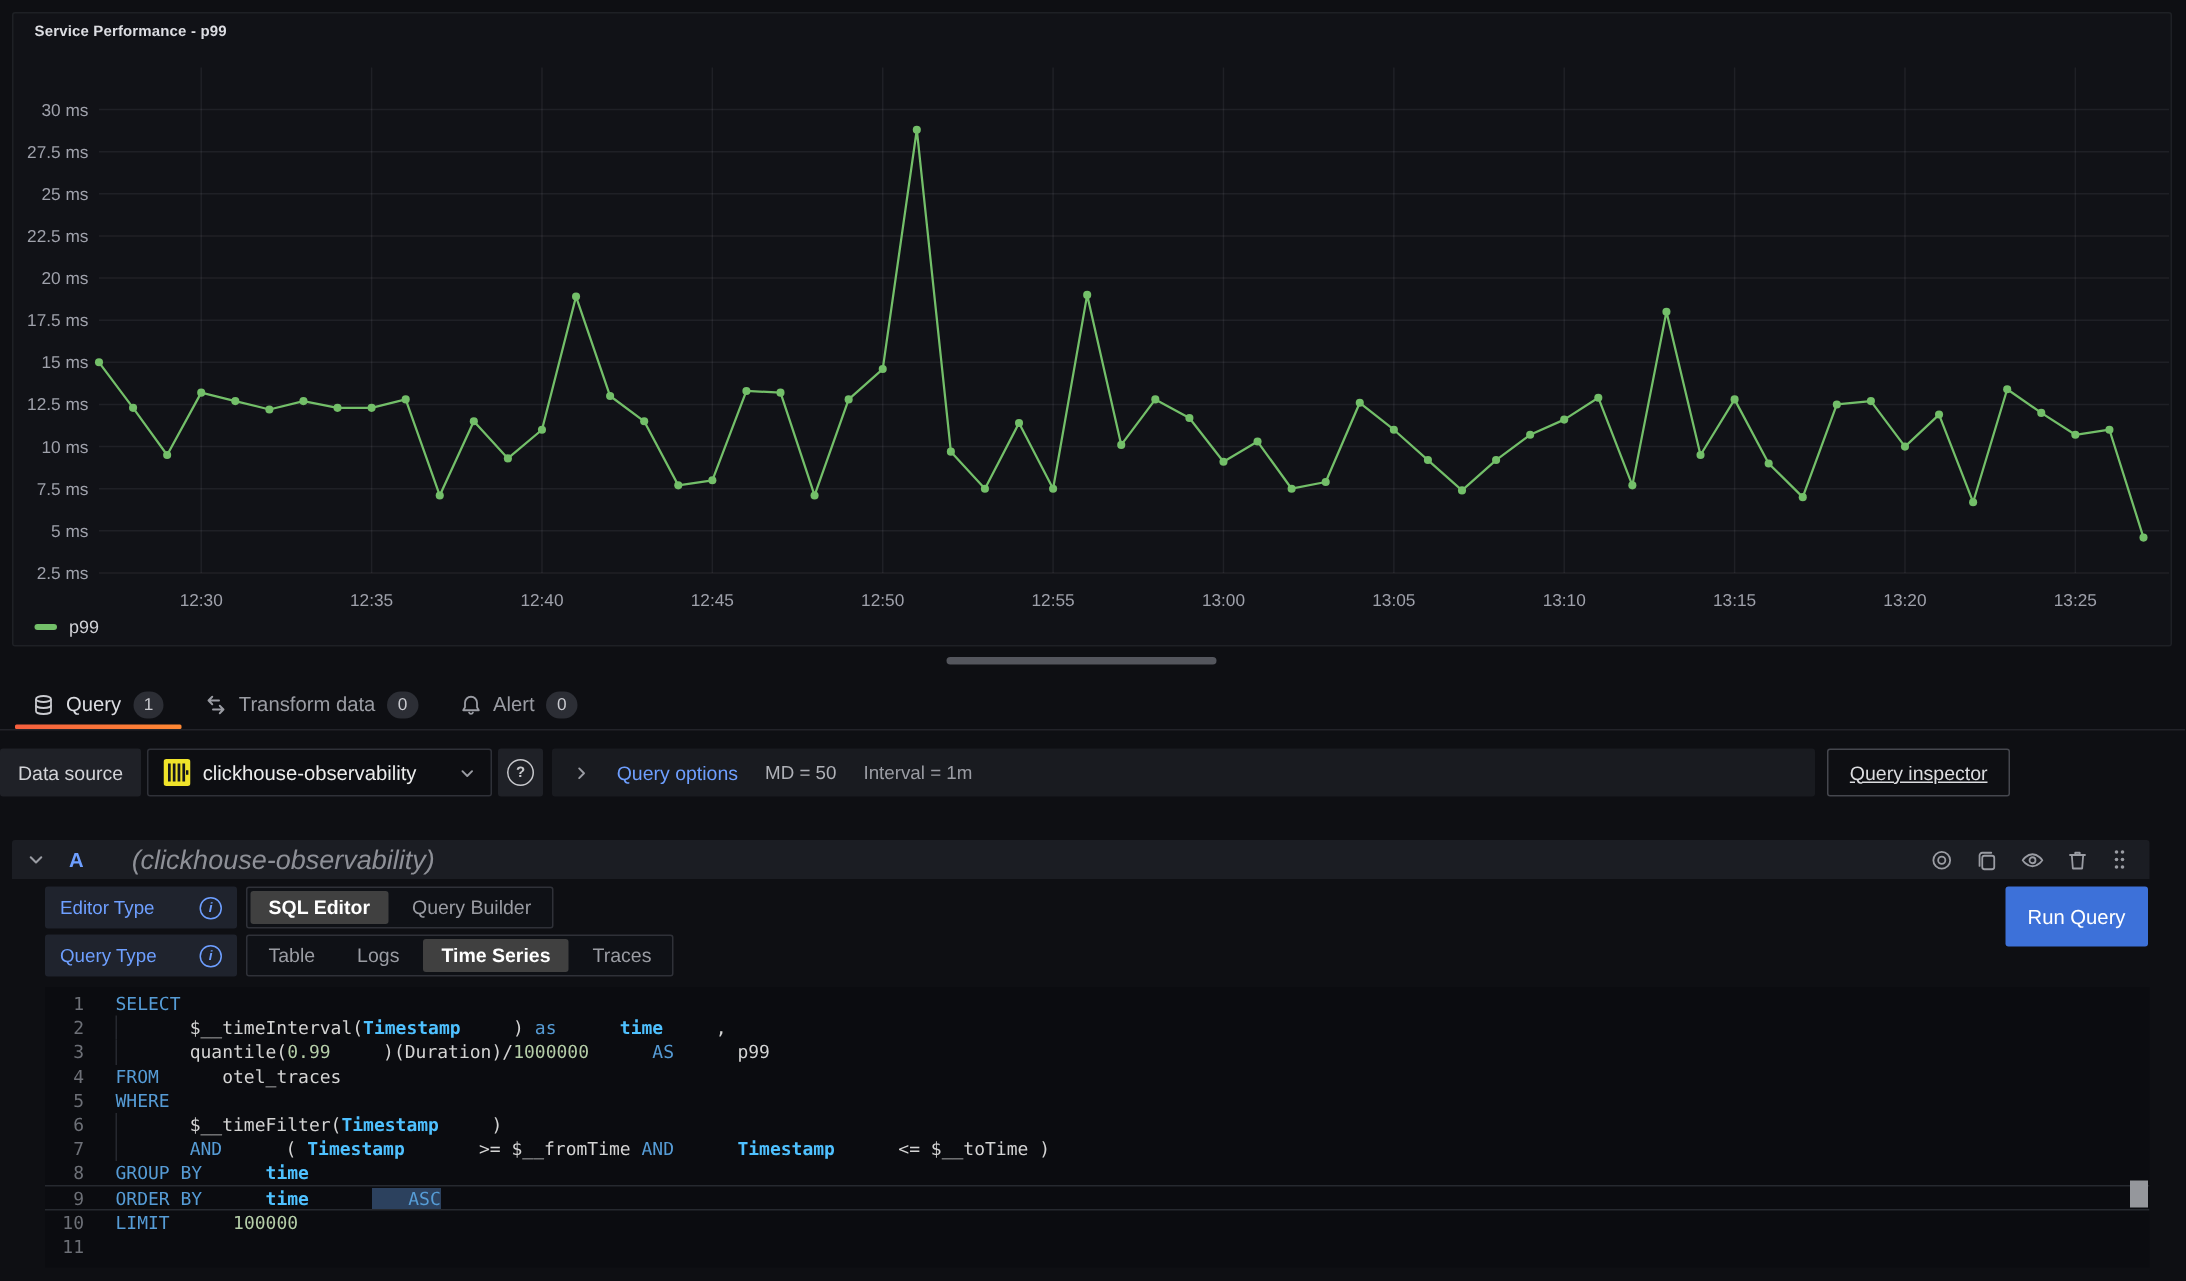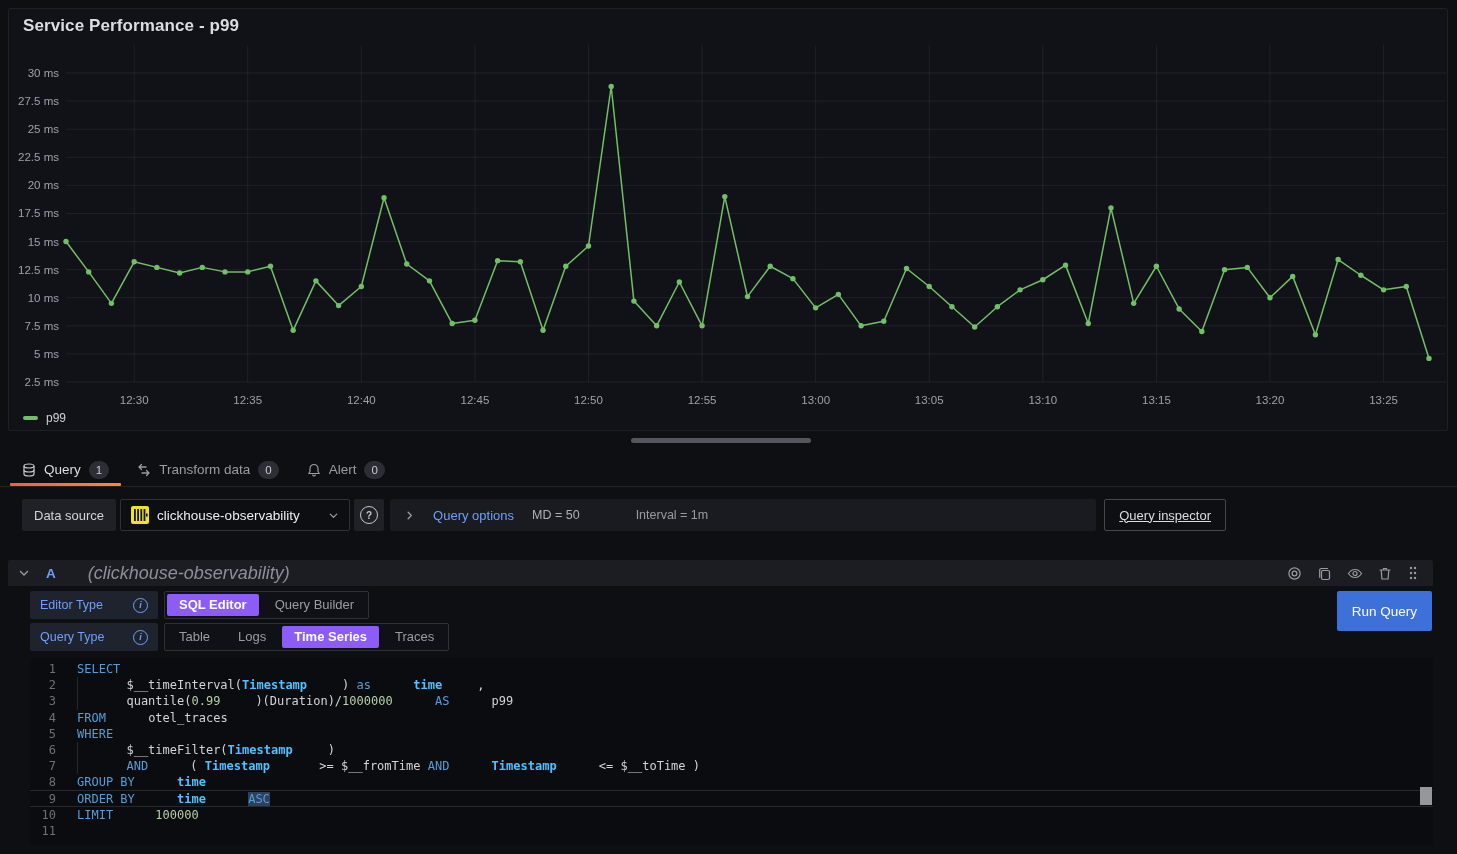--- a/index.html
+++ b/index.html
@@ -1,76 +1,76 @@
 <!DOCTYPE html>
 <html><head>
 <meta charset="utf-8">
 <style>
   html,body{margin:0;padding:0;background:#0e0f13;font-family:"Liberation Sans",sans-serif;}
   #root{position:relative;width:1457px;height:854px;overflow:hidden;background:#0e0f13;color:#d8d9dd;}
 
   
   .panel{position:absolute;left:8px;top:8px;width:1440px;height:423px;background:#111217;border:1px solid #1e2025;border-radius:2px;box-sizing:border-box;}
-  .panel-title{position:absolute;left:14px;top:7px;font-size:17px;font-weight:600;color:#dcdde2;letter-spacing:.1px;}
+  .panel-title{position:absolute;left:14px;top:7px;font-size:10px;font-weight:600;color:#dcdde2;letter-spacing:.1px;}
   .chart-svg{position:absolute;left:0;top:0;width:1438px;height:421px;}
   .legend{position:absolute;left:14px;bottom:5px;display:flex;align-items:center;gap:8px;}
   .legend-dash{width:15px;height:4px;border-radius:2px;background:#73BF69;}
   .legend-label{font-size:12px;color:#d0d1d6;}
 
   
   .scroll-pill{position:absolute;left:631px;top:438px;width:180px;height:5px;border-radius:3px;background:#54565d;}
 
   
   .tabbar{position:absolute;left:0;top:453px;width:1457px;height:34px;border-bottom:1px solid #222329;display:flex;align-items:stretch;padding-left:8px;box-sizing:border-box;}
   .tab{position:relative;display:flex;align-items:center;gap:8px;padding:0 14px;font-size:13.5px;font-weight:500;color:#9a9ca3;cursor:pointer;}
   .tab svg{flex:none;}
   .tab.active{color:#dcdde2;}
   .tab.active::after{content:'';position:absolute;left:2px;right:2px;bottom:0;height:3px;border-radius:1px;background:linear-gradient(90deg,#F55F3E,#FF8833);}
   .badge{background:#2c2e35;color:#c9cacf;border-radius:9px;padding:0 7px;font-size:11.5px;line-height:18px;height:18px;}
 
   
-  .ds-toolbar{position:absolute;left:22px;top:499px;width:1204px;height:32px;display:flex;align-items:stretch;}
+  .ds-toolbar{position:absolute;left:0;top:499px;width:1340px;height:32px;display:flex;align-items:stretch;}
   .chip{display:flex;align-items:center;background:#1f2127;border-radius:2px;padding:0 12px;font-size:13px;color:#d2d3d7;}
   .ds-picker{display:flex;align-items:center;gap:8px;background:#0d0e12;border:1px solid #2f3138;border-radius:2px;margin-left:4px;width:230px;box-sizing:border-box;padding:0 10px;cursor:pointer;}
   .ds-picker-label{flex:1;font-size:13.5px;color:#eceded;white-space:nowrap;overflow:hidden;}
   .ds-help{margin-left:4px;width:30px;justify-content:center;padding:0;}
   .qmark{width:16px;height:16px;border:1.4px solid #c7c8cc;border-radius:50%;display:flex;align-items:center;justify-content:center;font-size:10px;color:#c7c8cc;font-weight:700;}
   .opts-bar{flex:1;margin-left:6px;background:#191b20;border-radius:2px;display:flex;align-items:center;gap:18px;padding:0 14px;}
   .opts-link{font-size:13px;font-weight:500;color:#6E9FFF;cursor:pointer;}
   .opts-meta{font-size:12.5px;color:#aeb0b6;}
-  .opts-meta.dim{color:#9a9ca3;margin-left:38px;}
+  .opts-meta.dim{color:#9a9ca3;}
   .inspector-btn{margin-left:8px;display:flex;align-items:center;border:1px solid #45474e;border-radius:2px;padding:0 14px;font-size:13px;color:#dcdde0;background:transparent;cursor:pointer;text-decoration:underline;}
 
   
   .qrow-header{position:absolute;left:8px;top:560px;width:1425px;height:26px;background:#1b1d23;display:flex;align-items:center;padding:0 10px;box-sizing:border-box;border-radius:2px 2px 0 0;}
   .refid{color:#6E9FFF;font-size:13.5px;font-weight:600;margin-left:16px;}
   .ds-hint{color:#8e9097;font-size:18px;font-style:italic;margin-left:32px;}
   .qrow-icons{margin-left:auto;display:flex;align-items:center;gap:15px;color:#9a9ca3;padding-right:4px;}
   .qrow-icons svg{display:block;cursor:pointer;}
 
   .field-row{position:absolute;left:30px;display:flex;align-items:stretch;height:28px;}
   .field-label{width:128px;box-sizing:border-box;display:flex;align-items:center;justify-content:space-between;background:#1f232d;border-radius:2px;padding:0 10px;color:#6E9FFF;font-size:12.5px;font-weight:500;}
   .info-i{width:13px;height:13px;border:1.2px solid #6E9FFF;border-radius:50%;display:flex;align-items:center;justify-content:center;font-size:9px;font-style:italic;font-weight:600;color:#6E9FFF;}
   .radio-group{display:flex;align-items:center;margin-left:6px;border:1px solid #2f3138;border-radius:2px;background:#0f1116;box-sizing:border-box;}
   .radio-option{padding:0 14px;color:#9a9ca3;font-size:13px;line-height:26px;cursor:pointer;white-space:nowrap;}
-  .radio-option.active{background:#8b5cf6;color:#ffffff;font-weight:600;border-radius:2px;margin:0 2px;padding:0 12px;line-height:22px;}
+  .radio-option.active{background:#404040;color:#ffffff;font-weight:600;border-radius:2px;margin:0 2px;padding:0 12px;line-height:22px;}
   .run-btn{position:absolute;right:25px;top:591px;height:40px;display:flex;align-items:center;background:#3D71D9;border:none;border-radius:2px;padding:0 15px;color:#fff;font-size:13.5px;font-weight:500;font-family:"Liberation Sans",sans-serif;cursor:pointer;}
 
   
   .sql-editor{position:absolute;left:30px;top:658px;width:1403px;height:187px;background:#0b0c10;padding-top:3px;box-sizing:border-box;overflow:hidden;}
   .code-line{position:relative;display:flex;height:16.2px;line-height:16.2px;font-family:"DejaVu Sans Mono",monospace;font-size:12px;}
   .gutter{flex:none;width:26px;text-align:right;color:#6d7077;user-select:none;}
   .code-text{white-space:pre;margin-left:21px;color:#d4d4d4;}
   .code-line.ind::after{content:'';position:absolute;left:47px;top:0;bottom:0;width:1px;background:#26282f;}
   .code-line.current::before{content:'';position:absolute;left:0;right:0;top:-1px;bottom:0;border-top:1px solid #26292f;border-bottom:1px solid #26292f;pointer-events:none;}
   .tok.kw{color:#569CD6;}
   .tok.id{color:#4FC1FF;font-weight:bold;}
   .tok.num{color:#B5CEA8;}
   .tok.pl{color:#d4d4d4;padding-left:35px;}
-  .tok.sel{background:#2c415e;}
+  .tok.sel{background:#2c415e;padding-left:24px;}
   .editor-deco{position:absolute;right:1px;top:129px;width:12px;height:18px;background:#95979c;}
 </style>
 </head>
 <body>
 
 <div id="root">
 
   <div class="panel">
     <svg class="chart-svg">
         <line x1="57" x2="1437" y1="64" y2="64" stroke="rgba(204,204,220,0.08)" stroke-width="1"></line>

